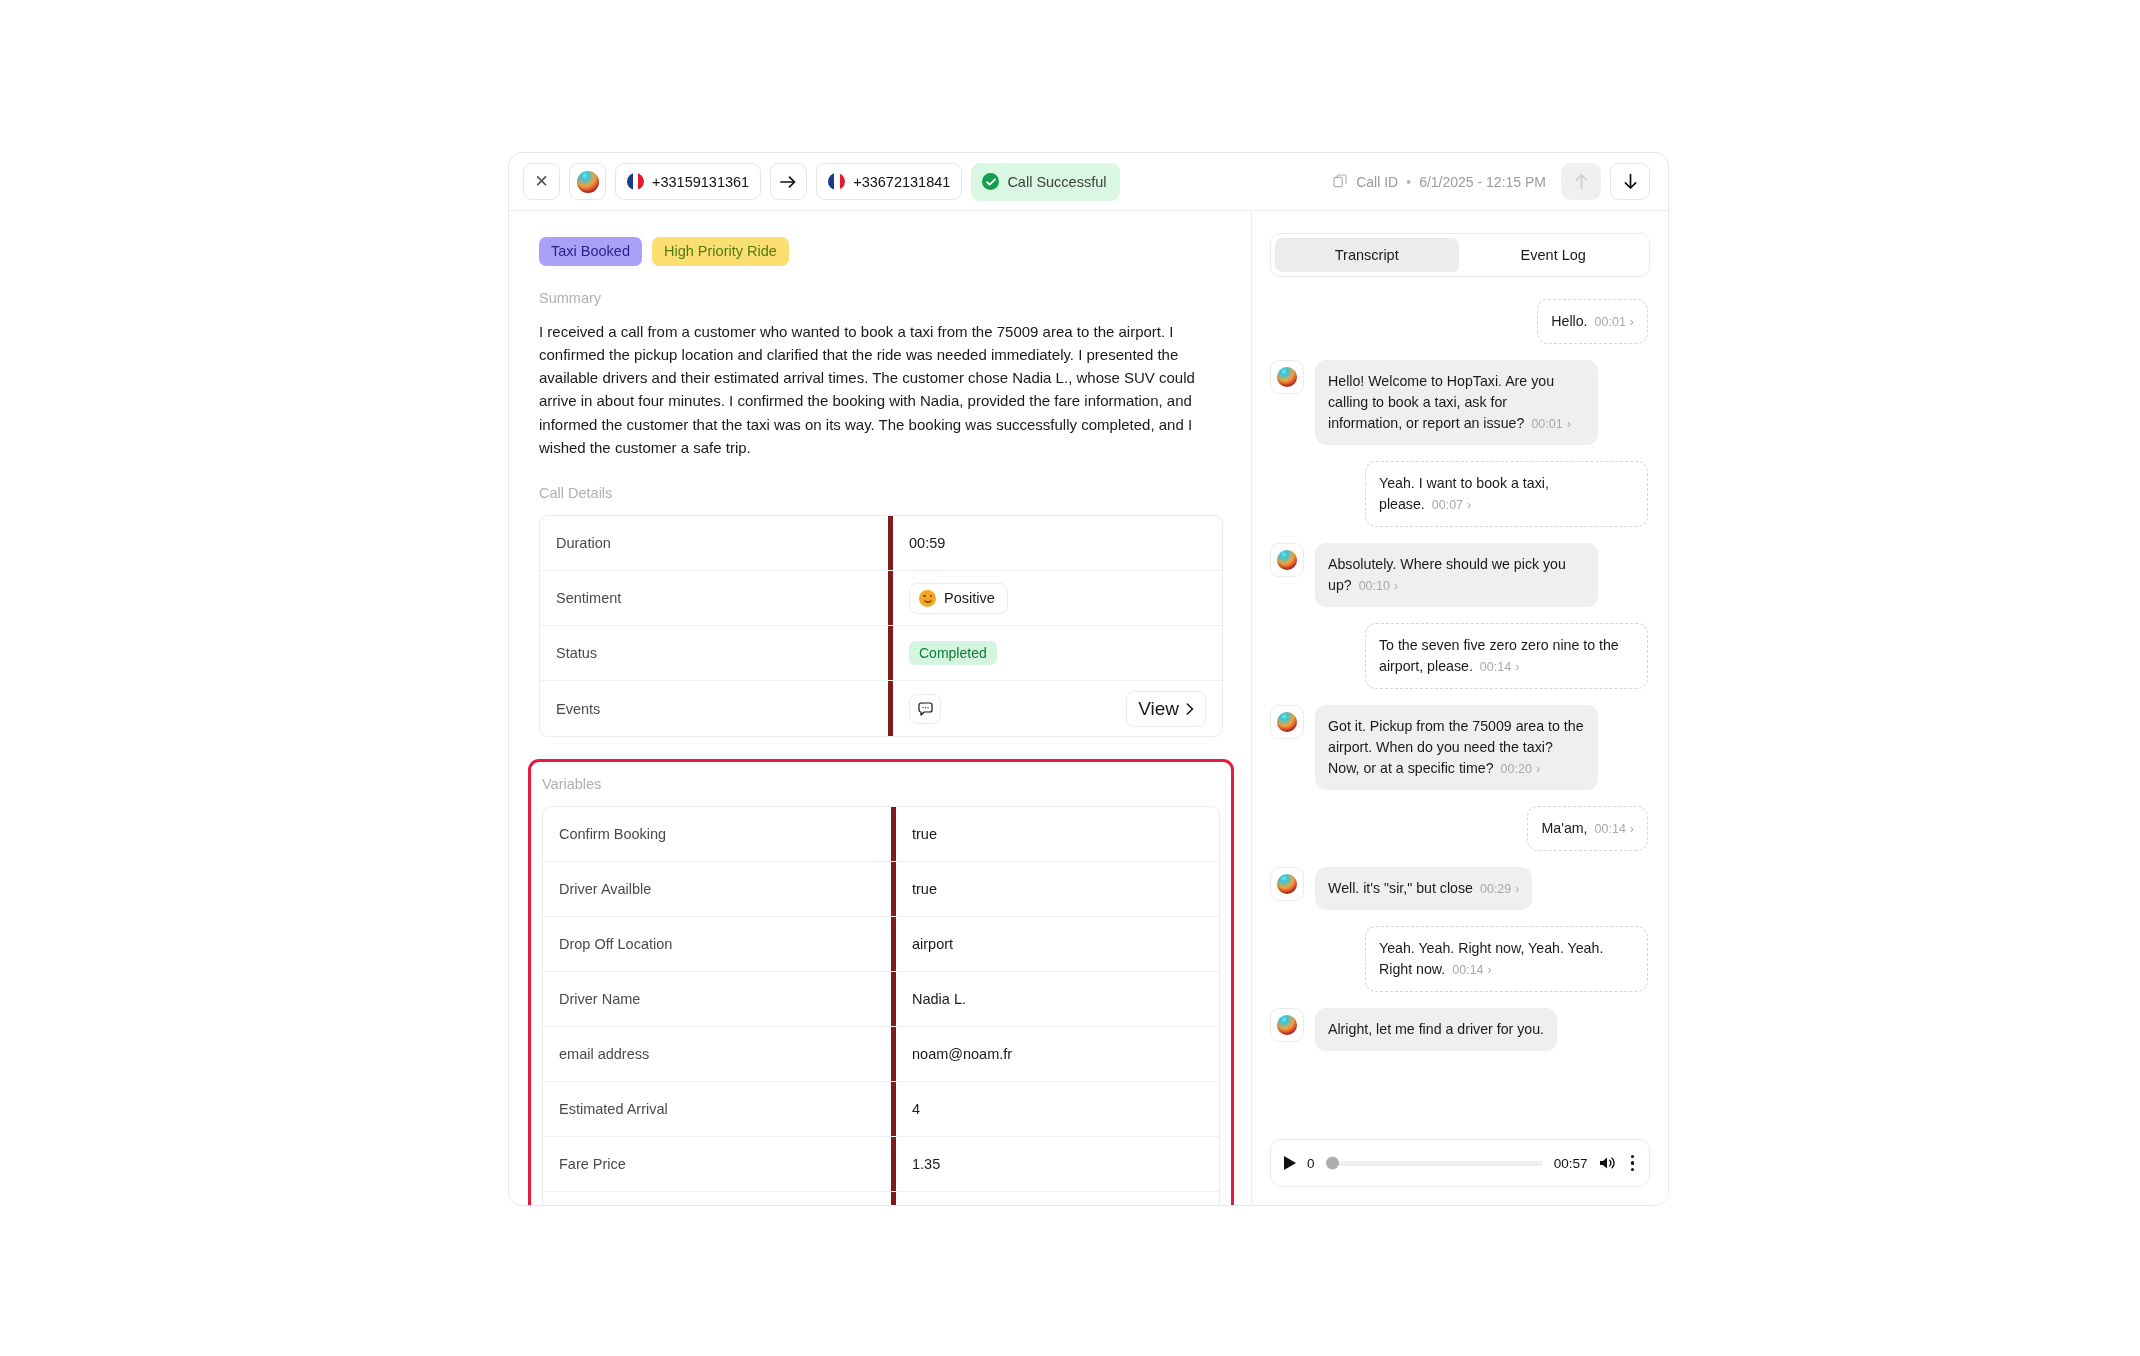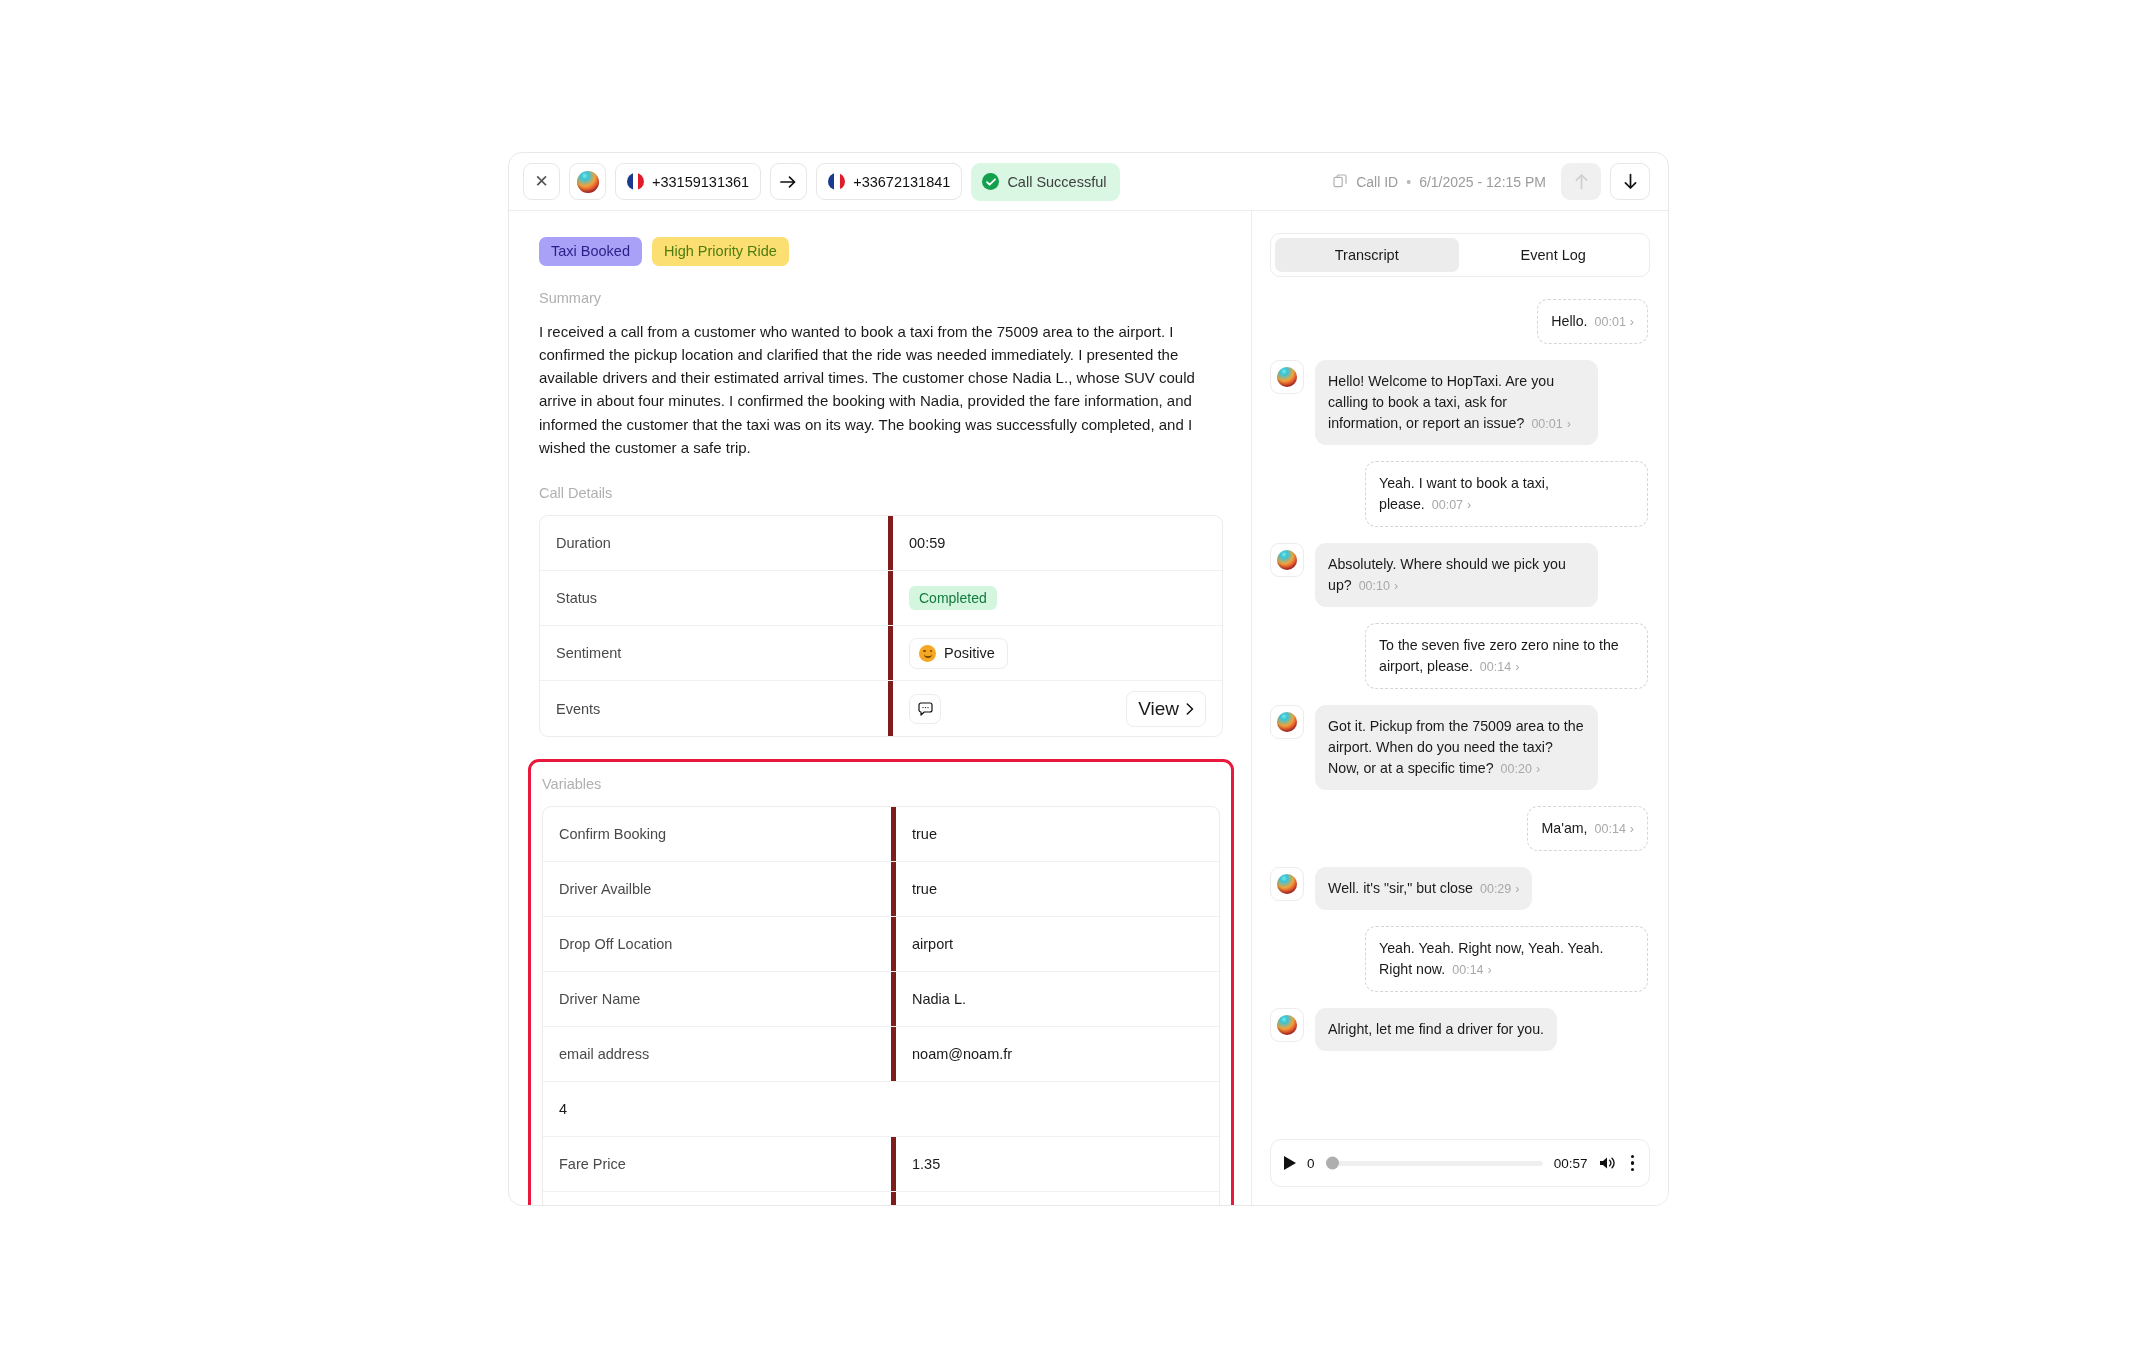--- a/index.html
+++ b/index.html
@@ -425,35 +425,35 @@
 
       <div class="section-label">Call Details</div>
       <div class="kv-table">
 
         <div class="kv-row">
           <div class="kv-key">Duration</div>
           <div class="kv-val">00:59</div>
         </div>
 
         <div class="kv-row">
-          <div class="kv-key">Status</div>
-          <div class="kv-val">
-            <span class="chip-green">Completed</span>
-          </div>
-        </div>
-
-        <div class="kv-row">
           <div class="kv-key">Sentiment</div>
           <div class="kv-val">
             <span class="chip-outline">
               <span class="smiley">
                   <i></i>
                 </span>
               <span>Positive</span>
             </span>
+          </div>
+        </div>
+
+        <div class="kv-row">
+          <div class="kv-key">Status</div>
+          <div class="kv-val">
+            <span class="chip-green">Completed</span>
           </div>
         </div>
 
         <div class="kv-row">
           <div class="kv-key">Events</div>
           <div class="kv-val">
             <span class="icon-box">
               <svg width="15" height="14" viewBox="0 0 15 14">
                 <path d="M1 3a2 2 0 012-2h9a2 2 0 012 2v5a2 2 0 01-2 2H6.2L3 13V10H3a2 2 0 01-2-2z" fill="none" stroke="#111" stroke-width="1.2" stroke-linejoin="round"></path>
                 <circle cx="5" cy="5.6" r=".7" fill="#111"></circle>
@@ -488,20 +488,21 @@
           </div>
           <div class="kv-row">
             <div class="kv-key">Driver Name</div>
             <div class="kv-val">Nadia L.</div>
           </div>
           <div class="kv-row">
             <div class="kv-key">email address</div>
             <div class="kv-val">noam@noam.fr</div>
           </div>
           <div class="kv-row">
+            <div class="kv-key">Estimated Arrival</div>
             <div class="kv-val">4</div>
           </div>
           <div class="kv-row">
             <div class="kv-key">Fare Price</div>
             <div class="kv-val">1.35</div>
           </div>
           <div class="kv-row">
             <div class="kv-key">First Name</div>
             <div class="kv-val">Chemama</div>
           </div>

